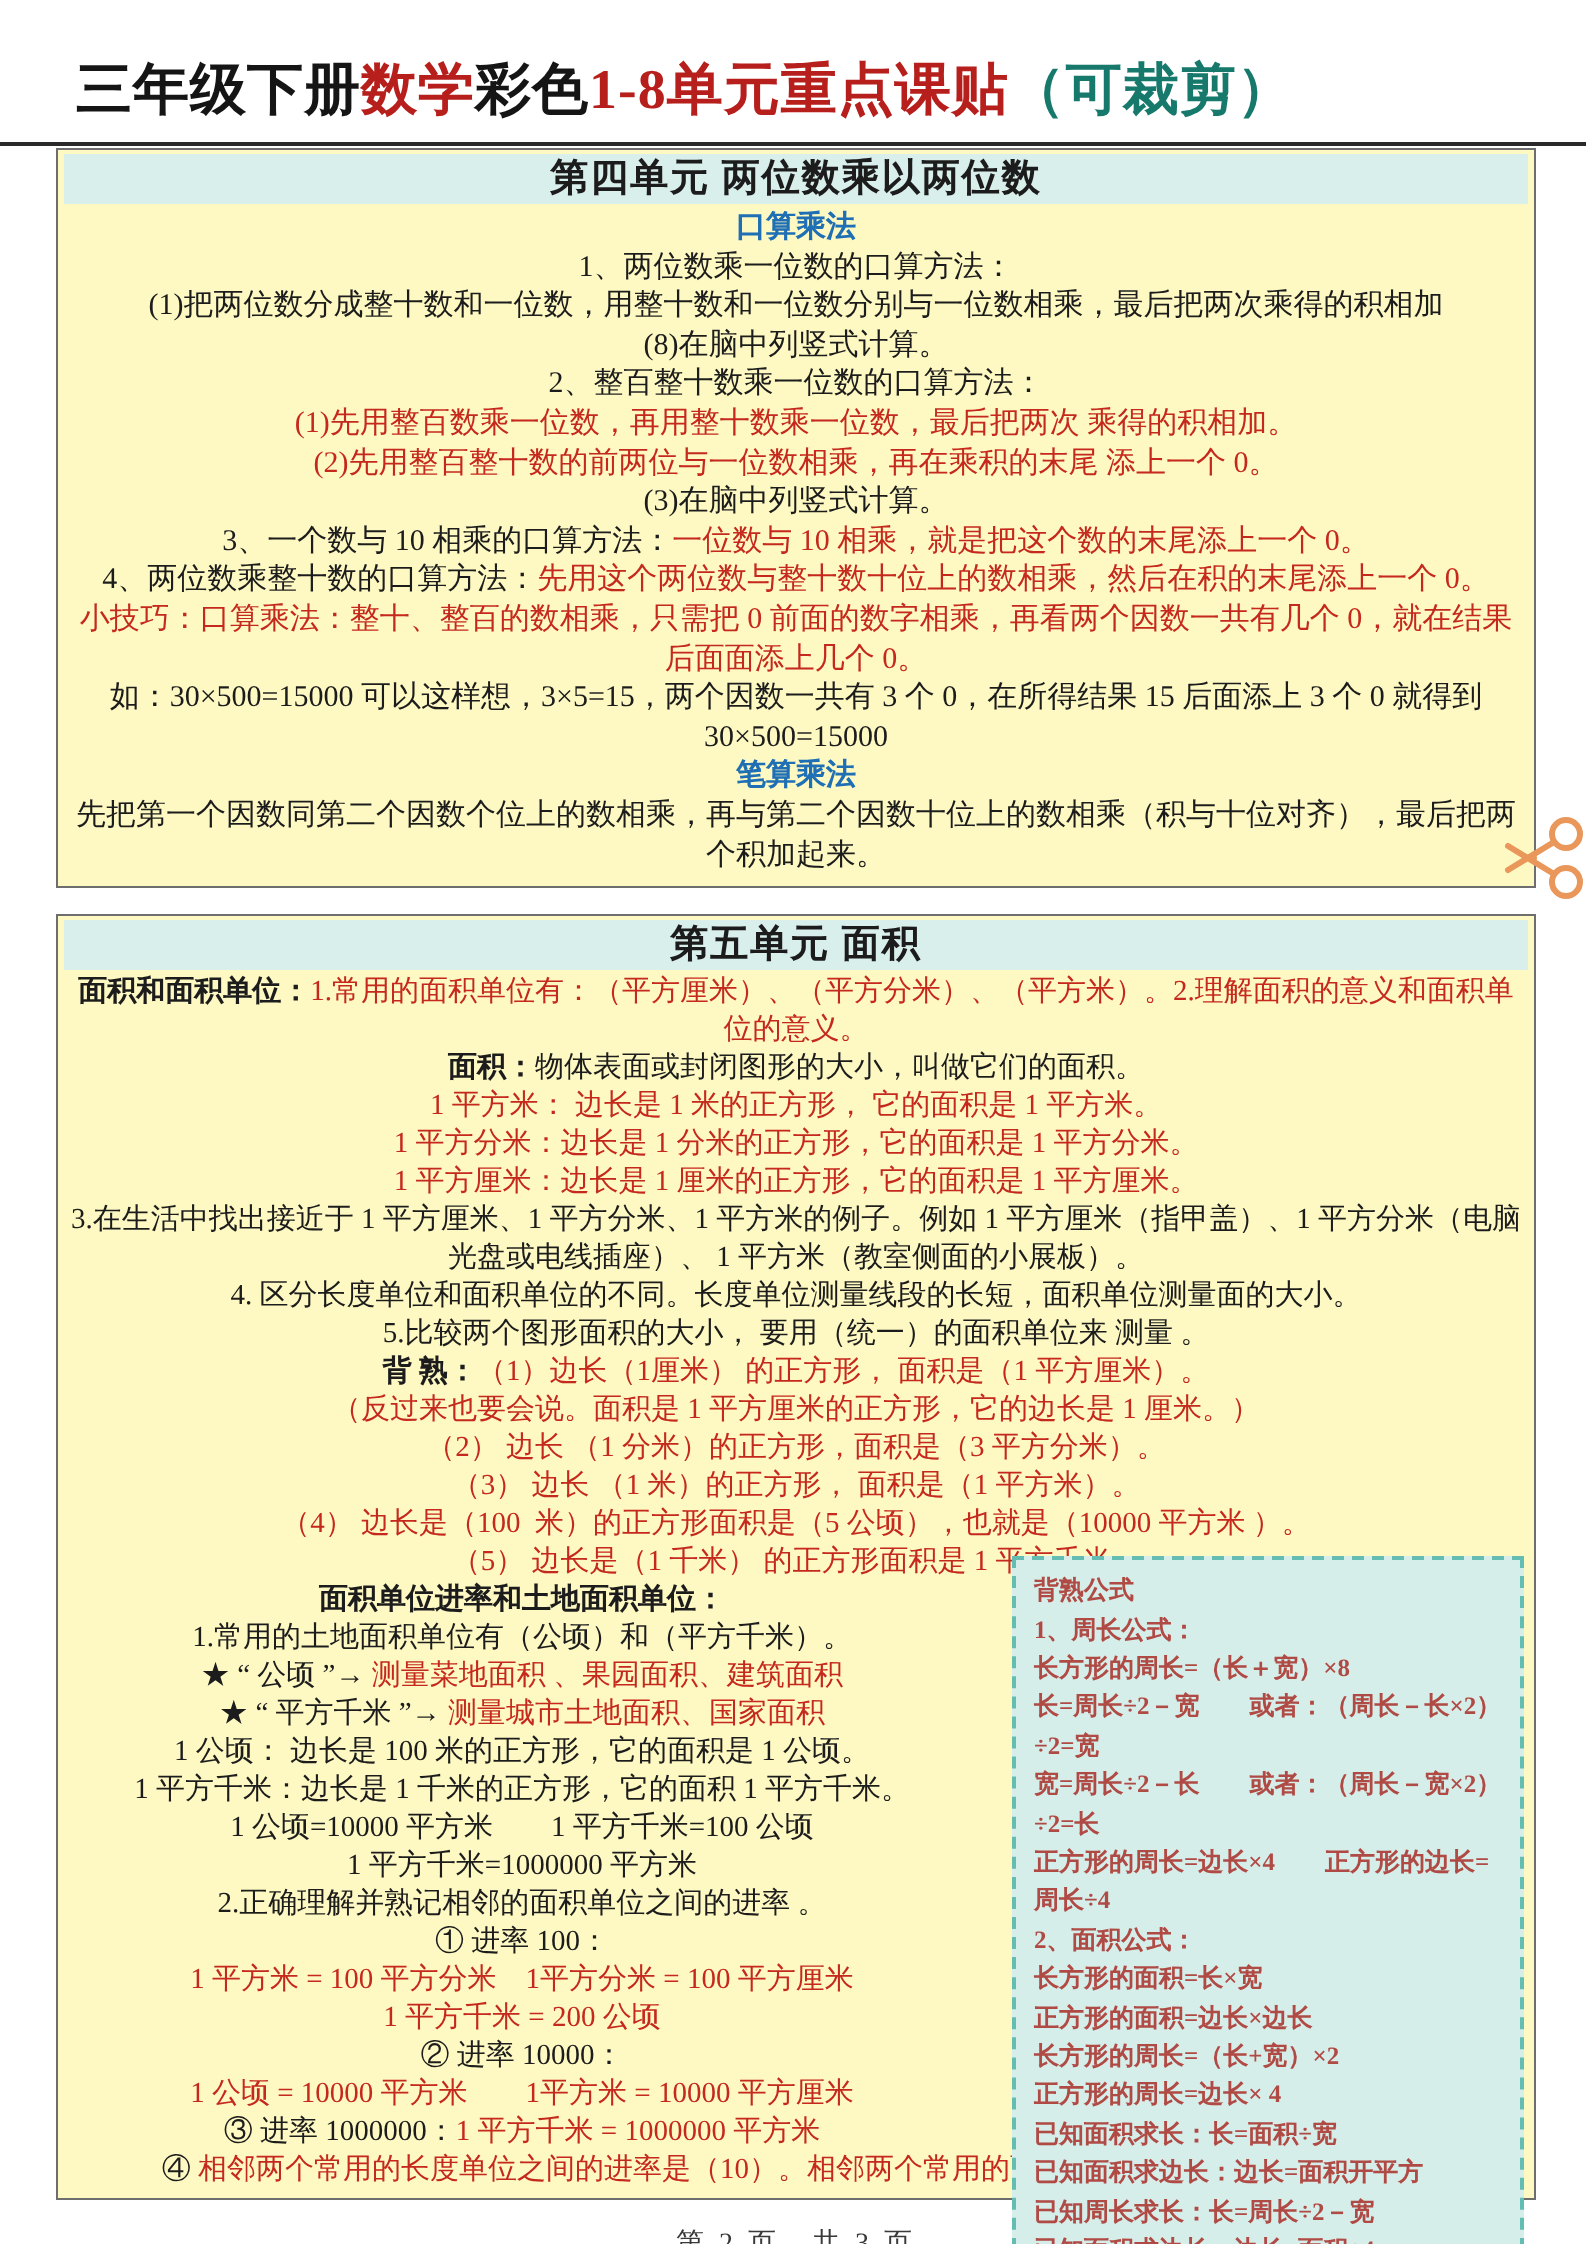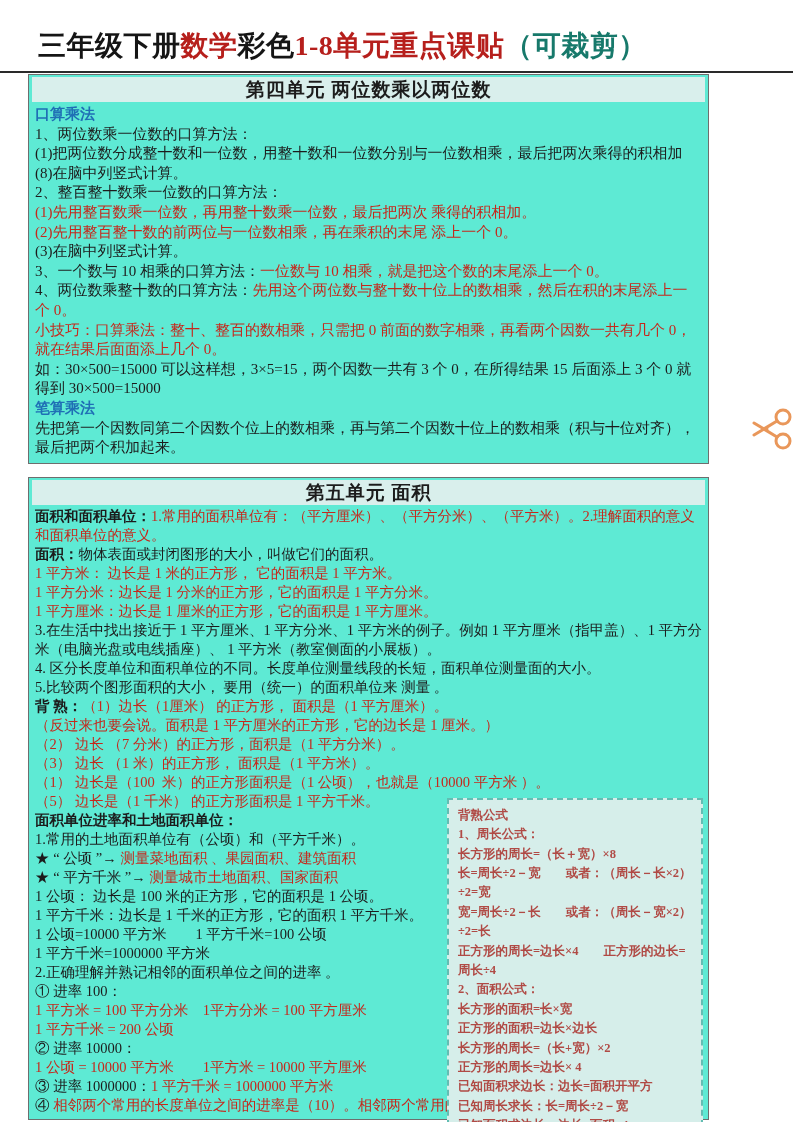--- a/index.html
+++ b/index.html
@@ -23,22 +23,22 @@
   .t-red   { color: #b61f1c; }
   .t-teal  { color: #17796b; }
   .title-rule {
     position: absolute;
     left: 0; right: 0;
     top: 71px;
     border-top: 2px solid #2a2a2a;
   }
   .card {
     border: 1px solid #6e6e6e;
-    background: #5eead4;
-    width: 681px;
+    background: #fef9c3;
+    width: 740px;
   }
   .card1 { margin-top: 6px; }
   .card2 { margin-top: 13px; }
   .band {
     background: #d9efec;
     margin: 2px 3px 0 3px;
     text-align: center;
     font-weight: 700;
     color: #1c1c1c;
     font-size: 19px;
@@ -49,21 +49,21 @@
     padding: 3px 6px 5px 6px;
     font-size: 15px;
     line-height: 19.6px;
   }
   .body5 {
     position: relative;
     padding: 2px 6px 4px 6px;
     font-size: 14.5px;
     line-height: 19px;
   }
-  .tline { white-space: pre-wrap; }
+  .tline { white-space: pre-wrap; text-align: center; }
   .seg.c-k { color: #1c1c1c; }
   .seg.c-r { color: #c5281c; }
   .seg.c-b { color: #1f6fb5; font-weight: 700; }
   .seg.bold { font-weight: 700; }
   .beside .tline { max-width: 452px; }
   .formula-box {
     position: absolute;
     top: 293px;
     right: 5px;
     width: 256px;
@@ -138,37 +138,38 @@
         <div class="tline"><span class="seg c-k bold">面积和面积单位：</span><span class="seg c-r">1.常用的面积单位有：（平方厘米）、（平方分米）、（平方米）。2.理解面积的意义和面积单位的意义。</span></div>
         <div class="tline"><span class="seg c-k bold">面积：</span><span class="seg c-k">物体表面或封闭图形的大小，叫做它们的面积。</span></div>
         <div class="tline"><span class="seg c-r">1 平方米： 边长是 1 米的正方形， 它的面积是 1 平方米。</span></div>
         <div class="tline"><span class="seg c-r">1 平方分米：边长是 1 分米的正方形，它的面积是 1 平方分米。</span></div>
         <div class="tline"><span class="seg c-r">1 平方厘米：边长是 1 厘米的正方形，它的面积是 1 平方厘米。</span></div>
         <div class="tline"><span class="seg c-k">3.在生活中找出接近于 1 平方厘米、1 平方分米、1 平方米的例子。例如 1 平方厘米（指甲盖）、1 平方分米（电脑光盘或电线插座）、 1 平方米（教室侧面的小展板）。</span></div>
         <div class="tline"><span class="seg c-k">4. 区分长度单位和面积单位的不同。长度单位测量线段的长短，面积单位测量面的大小。</span></div>
         <div class="tline"><span class="seg c-k">5.比较两个图形面积的大小， 要用（统一）的面积单位来 测量 。</span></div>
         <div class="tline"><span class="seg c-k bold">背 熟：</span><span class="seg c-r">（1）边长（1厘米） 的正方形， 面积是（1 平方厘米）。</span></div>
         <div class="tline"><span class="seg c-r">（反过来也要会说。面积是 1 平方厘米的正方形，它的边长是 1 厘米。）</span></div>
-        <div class="tline"><span class="seg c-r">（2） 边长 （7 分米）的正方形，面积是（1 平方分米）。</span></div>
+        <div class="tline"><span class="seg c-r">（2） 边长 （1 分米）的正方形，面积是（3 平方分米）。</span></div>
         <div class="tline"><span class="seg c-r">（3） 边长 （1 米）的正方形， 面积是（1 平方米）。</span></div>
-        <div class="tline"><span class="seg c-r">（1） 边长是（100  米）的正方形面积是（1 公顷），也就是（10000 平方米 ）。</span></div>
+        <div class="tline"><span class="seg c-r">（4） 边长是（100  米）的正方形面积是（5 公顷），也就是（10000 平方米 ）。</span></div>
         <div class="tline"><span class="seg c-r">（5） 边长是（1 千米） 的正方形面积是 1 平方千米。</span></div>
       </div>
     <div class="formula-box" id="s5-box">
         <div class="fline">背熟公式</div>
         <div class="fline">1、周长公式：</div>
         <div class="fline">长方形的周长=（长＋宽）×8</div>
         <div class="fline">长=周长÷2－宽　　或者：（周长－长×2）÷2=宽</div>
         <div class="fline">宽=周长÷2－长　　或者：（周长－宽×2）÷2=长</div>
         <div class="fline">正方形的周长=边长×4　　正方形的边长=周长÷4</div>
         <div class="fline">2、面积公式：</div>
         <div class="fline">长方形的面积=长×宽</div>
         <div class="fline">正方形的面积=边长×边长</div>
         <div class="fline">长方形的周长=（长+宽）×2</div>
         <div class="fline">正方形的周长=边长× 4</div>
+        <div class="fline">已知面积求长：长=面积÷宽</div>
         <div class="fline">已知面积求边长：边长=面积开平方</div>
         <div class="fline">已知周长求长：长=周长÷2－宽</div>
         <div class="fline">已知面积求边长：边长=面积÷4</div>
       </div>
     <div class="beside" id="s5-beside">
         <div class="tline"><span class="seg c-k bold">面积单位进率和土地面积单位：</span></div>
         <div class="tline"><span class="seg c-k">1.常用的土地面积单位有（公顷）和（平方千米）。</span></div>
         <div class="tline"><span class="seg c-k">★ “ 公顷 ”→ </span><span class="seg c-r">测量菜地面积 、果园面积、建筑面积</span></div>
         <div class="tline"><span class="seg c-k">★ “ 平方千米 ”→ </span><span class="seg c-r">测量城市土地面积、国家面积</span></div>
         <div class="tline"><span class="seg c-k">1 公顷： 边长是 100 米的正方形，它的面积是 1 公顷。</span></div>

